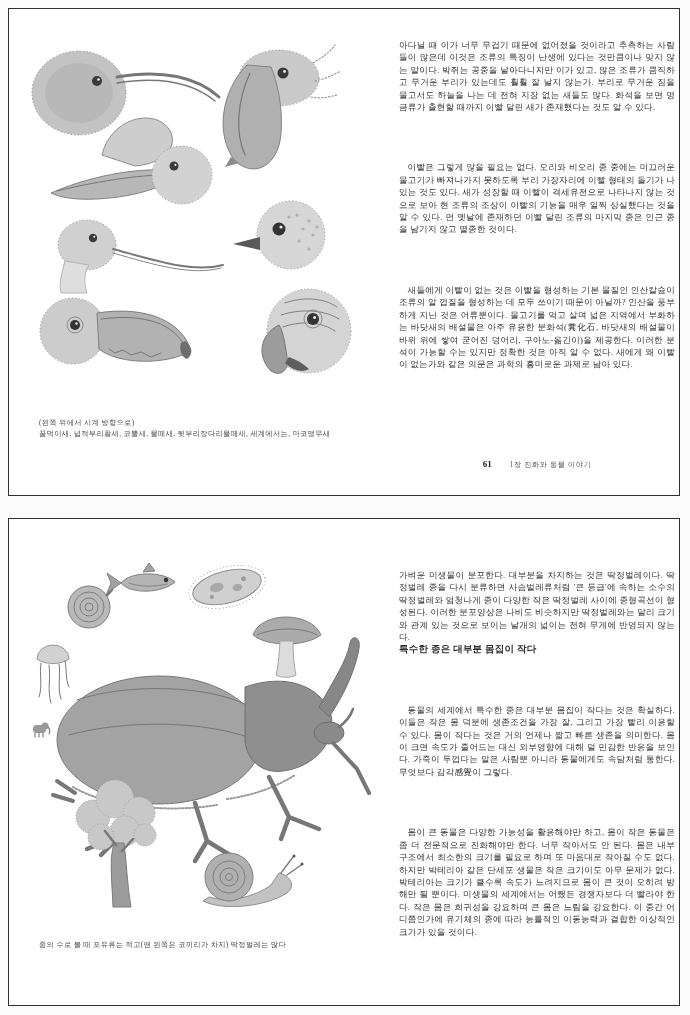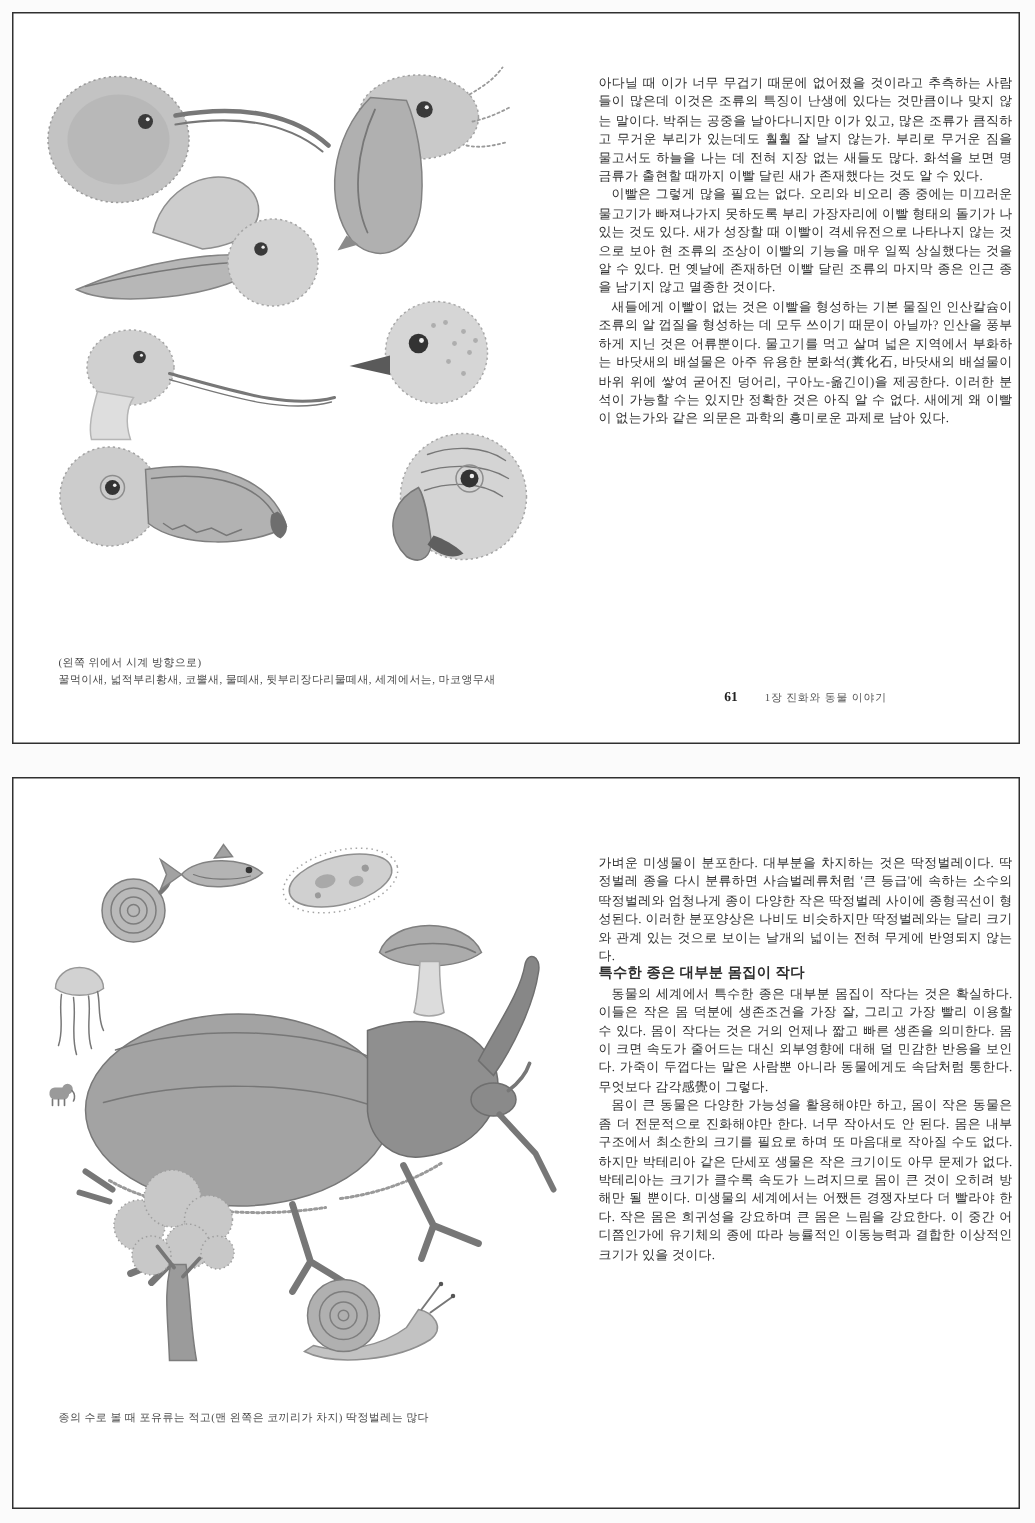--- a/index.html
+++ b/index.html
@@ -11,36 +11,36 @@
   }
   .page{
     position:absolute;left:8px;width:672px;height:488px;
     background:#ffffff;border:1px solid #303030;box-sizing:border-box;
     overflow:hidden;
   }
   #page1{top:8px;}
   #page2{top:518px;}
   .illus{position:absolute;left:8px;top:14px;}
   .textcol{
-    position:absolute;left:390px;top:40px;width:276px;
+    position:absolute;left:390px;top:30px;width:276px;
     font-size:8.6px;line-height:12.4px;text-align:justify;
     letter-spacing:0.25px;color:#2e2e2e;
   }
   .textcol p{margin:0 0 0 0;}
-  .textcol p.ind{text-indent:1em;}
+  .textcol p.ind{text-indent:1em;margin-top:48px;}
   .sect-head{
     font-family:"Liberation Sans","DejaVu Sans",sans-serif;
     font-weight:bold;font-size:9.5px;letter-spacing:0.2px;
     margin:13px 0 7px 0;text-align:left;text-indent:0;
   }
   .caption{
     position:absolute;left:30px;color:#4a4a4a;
     font-size:7.3px;line-height:11px;letter-spacing:0.3px;
   }
-  #page1 .caption{top:427px;width:330px;}
+  #page1 .caption{top:408px;width:330px;}
   #page2 .caption{top:420px;width:360px;}
   .footer{
     position:absolute;left:390px;top:450px;width:276px;
     display:flex;justify-content:center;align-items:baseline;gap:18px;
   }
   .pagenum{font-size:9px;font-weight:bold;color:#222;}
   .chapter{font-size:7.2px;color:#555;letter-spacing:0.6px;}
   svg .ln{fill:none;stroke:#777;stroke-linecap:round;}
   svg .hairy{stroke:#9a9a9a;stroke-dasharray:1.5 2;}
 </style>

